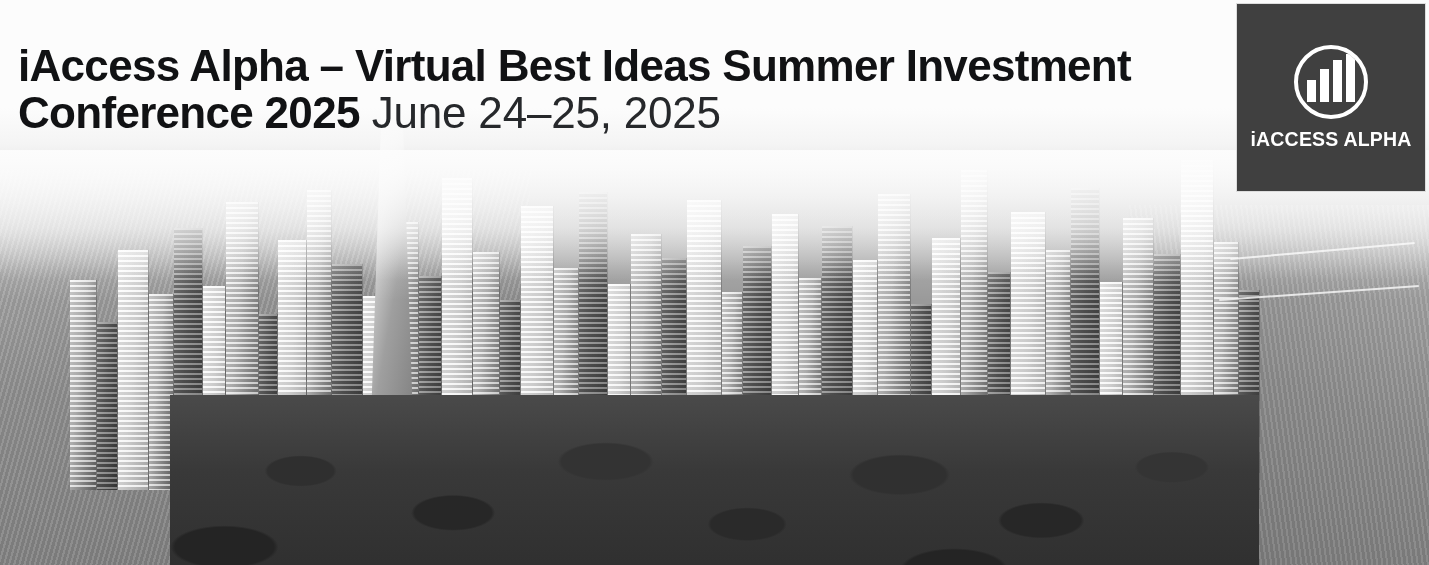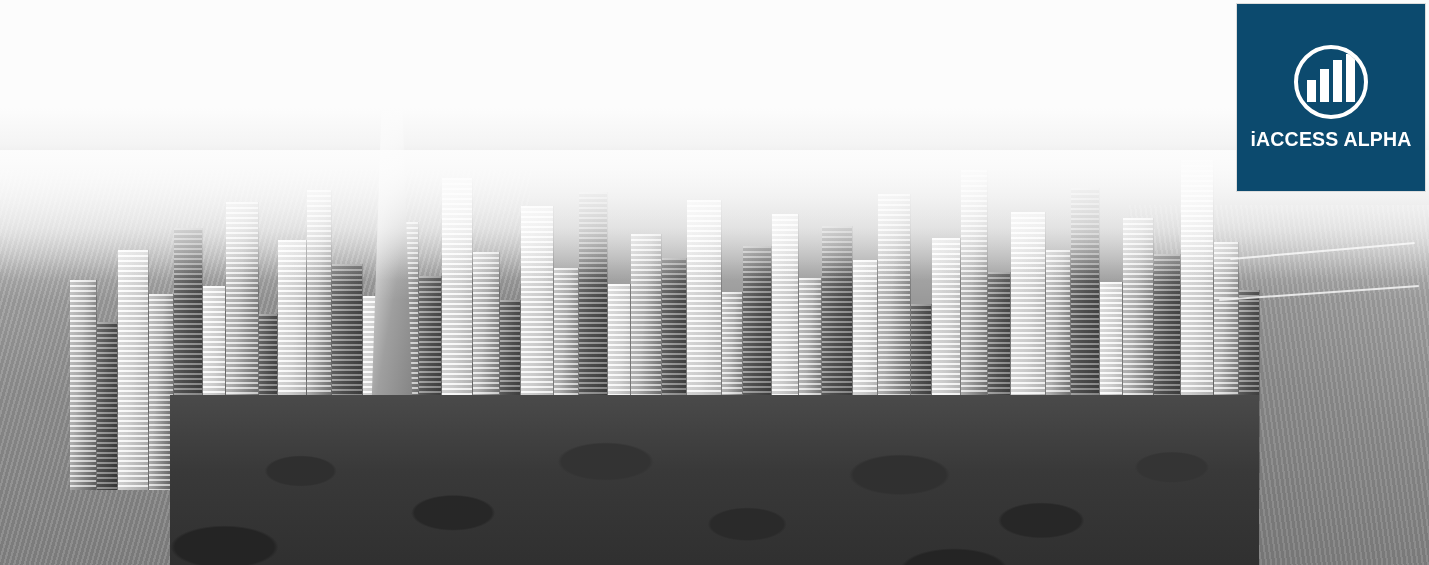--- a/index.html
+++ b/index.html
@@ -172,21 +172,21 @@
     letter-spacing: -0.2px;
   }
 
   
   .logo-badge {
     position: absolute;
     left: 1236px;
     top: 3px;
     width: 190px;
     height: 189px;
-    background: #0c4a6e;
+    background: #404040;
     border: 1px solid #dddddd;
     box-sizing: border-box;
     display: flex;
     flex-direction: column;
     align-items: center;
     justify-content: center;
     z-index: 10;
   }
   .logo-mark {
     width: 74px;
@@ -279,20 +279,24 @@
 
     <div class="bridge b1"></div>
     <div class="bridge b2"></div>
 
     <div class="parkland"></div>
     <div class="horizon"></div>
   </div>
 
   <div class="fade"></div>
 
+  <div class="headline">
+    <div class="headline-line">iAccess Alpha – Virtual Best Ideas Summer Investment</div>
+    <div class="headline-line"><span>Conference 2025</span><span class="dates">&nbsp;</span><span class="dates">June 24–25, 2025</span></div>
+  </div>
 
   <div class="logo-badge">
     <div class="logo-mark">
       <div class="logo-bar b1"></div>
       <div class="logo-bar b2"></div>
       <div class="logo-bar b3"></div>
       <div class="logo-bar b4"></div>
     </div>
     <div class="logo-text">iACCESS ALPHA</div>
   </div>

